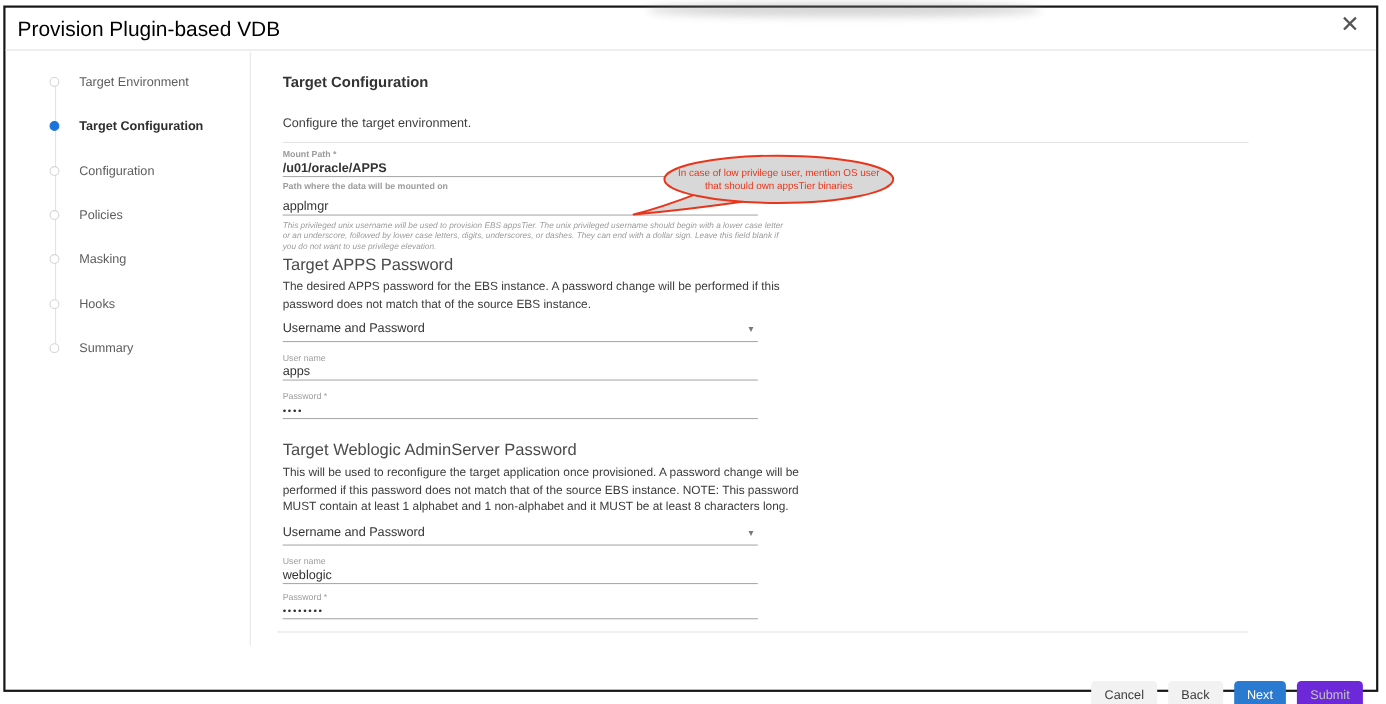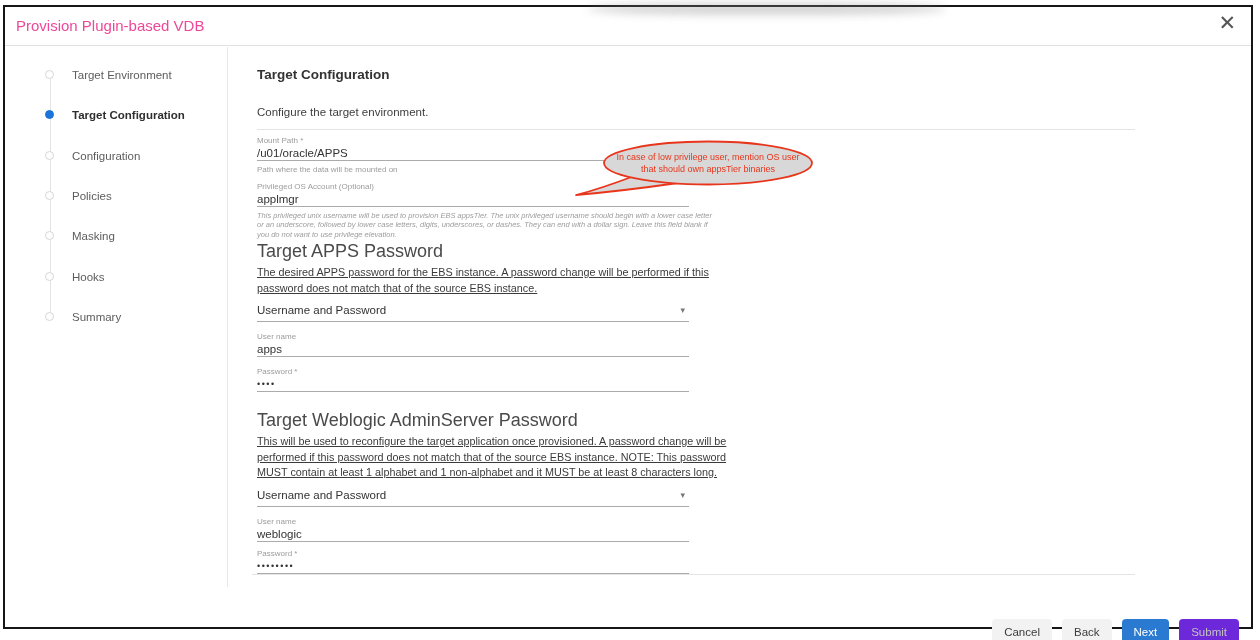--- a/index.html
+++ b/index.html
@@ -6,21 +6,21 @@
   body { font-family:"Liberation Sans", sans-serif; background:#fff; }
   .page { position:relative; width:1260px; height:640px; background:#fff; overflow:hidden; }
   .frame { position:absolute; left:3px; top:5px; width:1250px; height:624px;
            border:2px solid #161616; background:#fff; }
   .top-shadow { position:absolute; left:583px; top:-4px; width:358px; height:12px;
                 background:#8f8f8f; opacity:.38; filter:blur(4px); border-radius:50% / 60%; }
 
   
   .dlg-header { position:absolute; left:0; top:0; width:100%; height:39px;
                 border-bottom:1px solid #e2e2e2; }
-  .dlg-title { position:absolute; left:11px; top:10px; font-size:15px; color:#ec4899; }
+  .dlg-title { position:absolute; left:11px; top:10px; font-size:19px; color:#000000; }
   .close-btn { position:absolute; right:15px; top:5px; font-size:21px; font-weight:300;
                color:#555; cursor:pointer; line-height:1; }
 
   
   .sidebar { position:absolute; left:0; top:40px; width:223px; height:540px;
              border-right:1px solid #e7e7e7; }
   .stepper-line { position:absolute; left:45px; top:29px; width:1px; height:242px; background:#e3e3e3; }
   .step { position:absolute; left:0; height:14px; width:100%; cursor:pointer; }
   .step-circle { position:absolute; left:40px; top:1px; width:9px; height:9px;
                  border:1.5px solid #d6d6d6; border-radius:50%; background:#fff; }
@@ -30,32 +30,32 @@
   .s0{top:22px}.s1{top:62px}.s2{top:103px}.s3{top:143px}.s4{top:183px}.s5{top:224px}.s6{top:264px}
 
   
   .main { position:absolute; left:252px; top:39px; width:900px; padding-top:22px; }
   .content-heading { font-size:13.5px; line-height:14px; font-weight:bold; color:#333; }
   .content-sub { margin-top:24px; font-size:11.5px; line-height:12px; color:#3e3e3e; }
   .top-divider { margin-top:11px; width:878px; height:1px; background:#e4e4e4; }
   .bottom-divider { position:absolute; left:247px; top:567px; width:883px; height:1px; background:#e4e4e4; }
 
   .field { width:432px; }
-  .f-mount { margin-top:6px; } .f-priv { margin-top:7px; }
+  .f-mount { margin-top:6px;font-weight:bold; } .f-priv { margin-top:7px; }
   .f-user { margin-top:10px; } .f-pass { margin-top:10px; } .f-pass2 { margin-top:7px; }
   .field-label { font-size:8px; line-height:9px; color:#9c9c9c; }
   .field-value { margin-top:2px; font-size:11.5px; line-height:13px; color:#333;
                  padding-bottom:0; border-bottom:1px solid #ababab; cursor:text; }
   .dots { font-size:9px; letter-spacing:1.5px; line-height:13px; }
   .field-helper { margin-top:4px; font-size:8px; line-height:9.5px; color:#9c9c9c; }
   .long-helper { width:460px; font-size:7.5px; line-height:9.5px; color:#9c9c9c; margin-top:4px;font-style:italic; }
 
-  .section-heading { font-size:18px; line-height:17px; font-weight:400; color:#4a4a4a; }
+  .section-heading { font-size:15px; line-height:17px; font-weight:400; color:#4a4a4a; }
   .h2-apps { margin-top:4px; } .h2-weblogic { margin-top:20px; }
-  .section-desc { margin-top:5px; width:470px; font-size:10.8px; line-height:15.5px; color:#3b3b3b;text-decoration:underline; }
+  .section-desc { margin-top:5px; width:470px; font-size:10.8px; line-height:15.5px; color:#3b3b3b; }
 
   .select-row { width:432px; display:flex; justify-content:space-between; align-items:center;
                 padding-bottom:4px; border-bottom:1px solid #ababab; font-size:11.5px;
                 line-height:13px; color:#333; cursor:pointer; }
   .sel-apps { margin-top:8px; } .sel-weblogic { margin-top:8px; }
   .dd-arrow { font-size:9px; color:#777; margin-right:4px; }
 
   
   .callout-svg { position:absolute; left:565px; top:131px; }
 
@@ -116,21 +116,20 @@
       <div class="content-sub">Configure the target environment.</div>
       <div class="top-divider"></div>
 
       <div class="field f-mount">
         <div class="field-label">Mount Path *</div>
         <div class="field-value">/u01/oracle/APPS</div>
         <div class="field-helper">Path where the data will be mounted on</div>
       </div>
 
       <div class="field f-priv">
-        <div class="field-label">Privileged OS Account (Optional)</div>
         <div class="field-value">applmgr</div>
         <div class="long-helper">This privileged unix username will be used to provision EBS appsTier. The unix privileged username should begin with a lower case letter or an underscore, followed by lower case letters, digits, underscores, or dashes. They can end with a dollar sign. Leave this field blank if you do not want to use privilege elevation.</div>
       </div>
 
       <div class="section-heading h2-apps">Target APPS Password</div>
       <div class="section-desc">The desired APPS password for the EBS instance. A password change will be performed if this password does not match that of the source EBS instance.</div>
 
       <div class="select-row sel-apps">
         <span>Username and Password</span>
         <span class="dd-arrow">▾</span>

